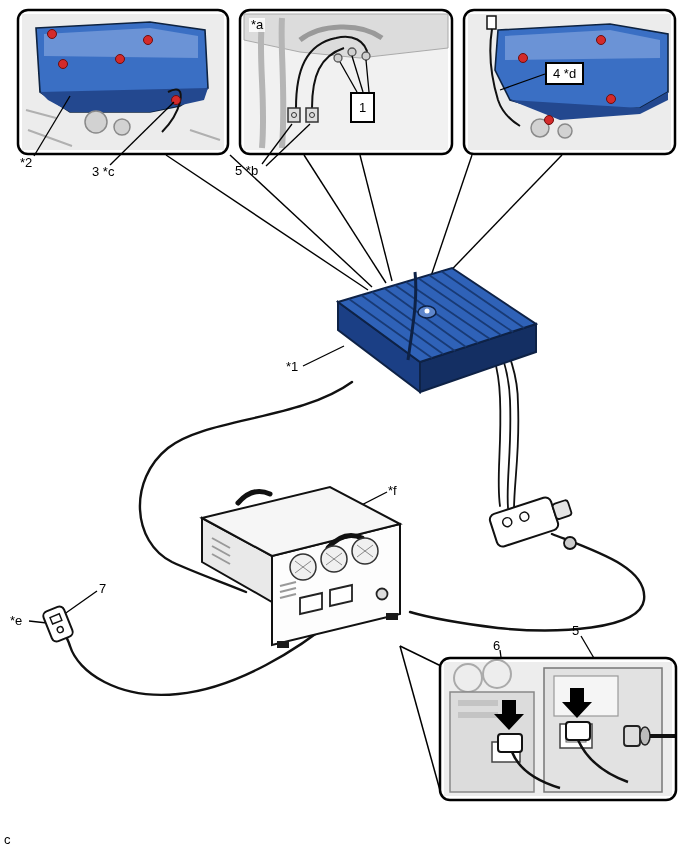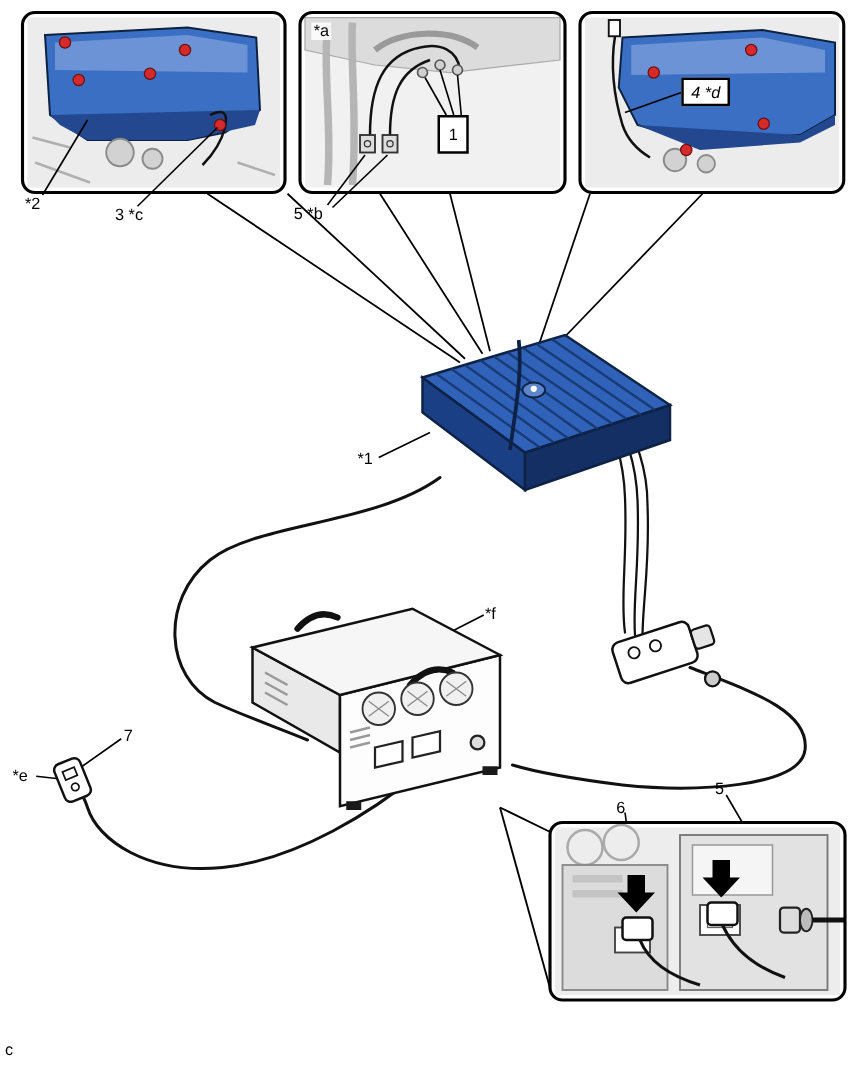--- a/index.html
+++ b/index.html
@@ -232,21 +232,21 @@
       <path d="M 650,736 L 676,736" stroke="#111" stroke-width="4"></path>
     </g>
     <rect x="440" y="658" width="236" height="142" rx="10" fill="none" stroke="#000" stroke-width="2.5"></rect>
   </svg>
 
   <div class="lbl" style="left:20px; top:156px;">*2</div>
   <div class="lbl" style="left:92px; top:165px;">3 *c</div>
   <div class="lbl" style="left:235px; top:164px;">5 *b</div>
   <div class="lbl lbl-bg" style="left:249px; top:18px;">*a</div>
   <div class="lbl-boxed boxed-tall" style="left:350px; top:92px;">1</div>
-  <div class="lbl-boxed boxed-wide" style="left:545px; top:62px;font-style:italic;">4 *d</div>
+  <div class="lbl-boxed boxed-wide" style="left:545px; top:62px;">4 *d</div>
   <div class="lbl" style="left:286px; top:360px;">*1</div>
   <div class="lbl" style="left:388px; top:484px;">*f</div>
   <div class="lbl" style="left:10px; top:614px;">*e</div>
   <div class="lbl" style="left:99px; top:582px;">7</div>
   <div class="lbl" style="left:572px; top:624px;">5</div>
   <div class="lbl" style="left:493px; top:639px;">6</div>
   <div class="footer-note" style="left:4px; top:832px;">c</div>
 
 </div>
 

